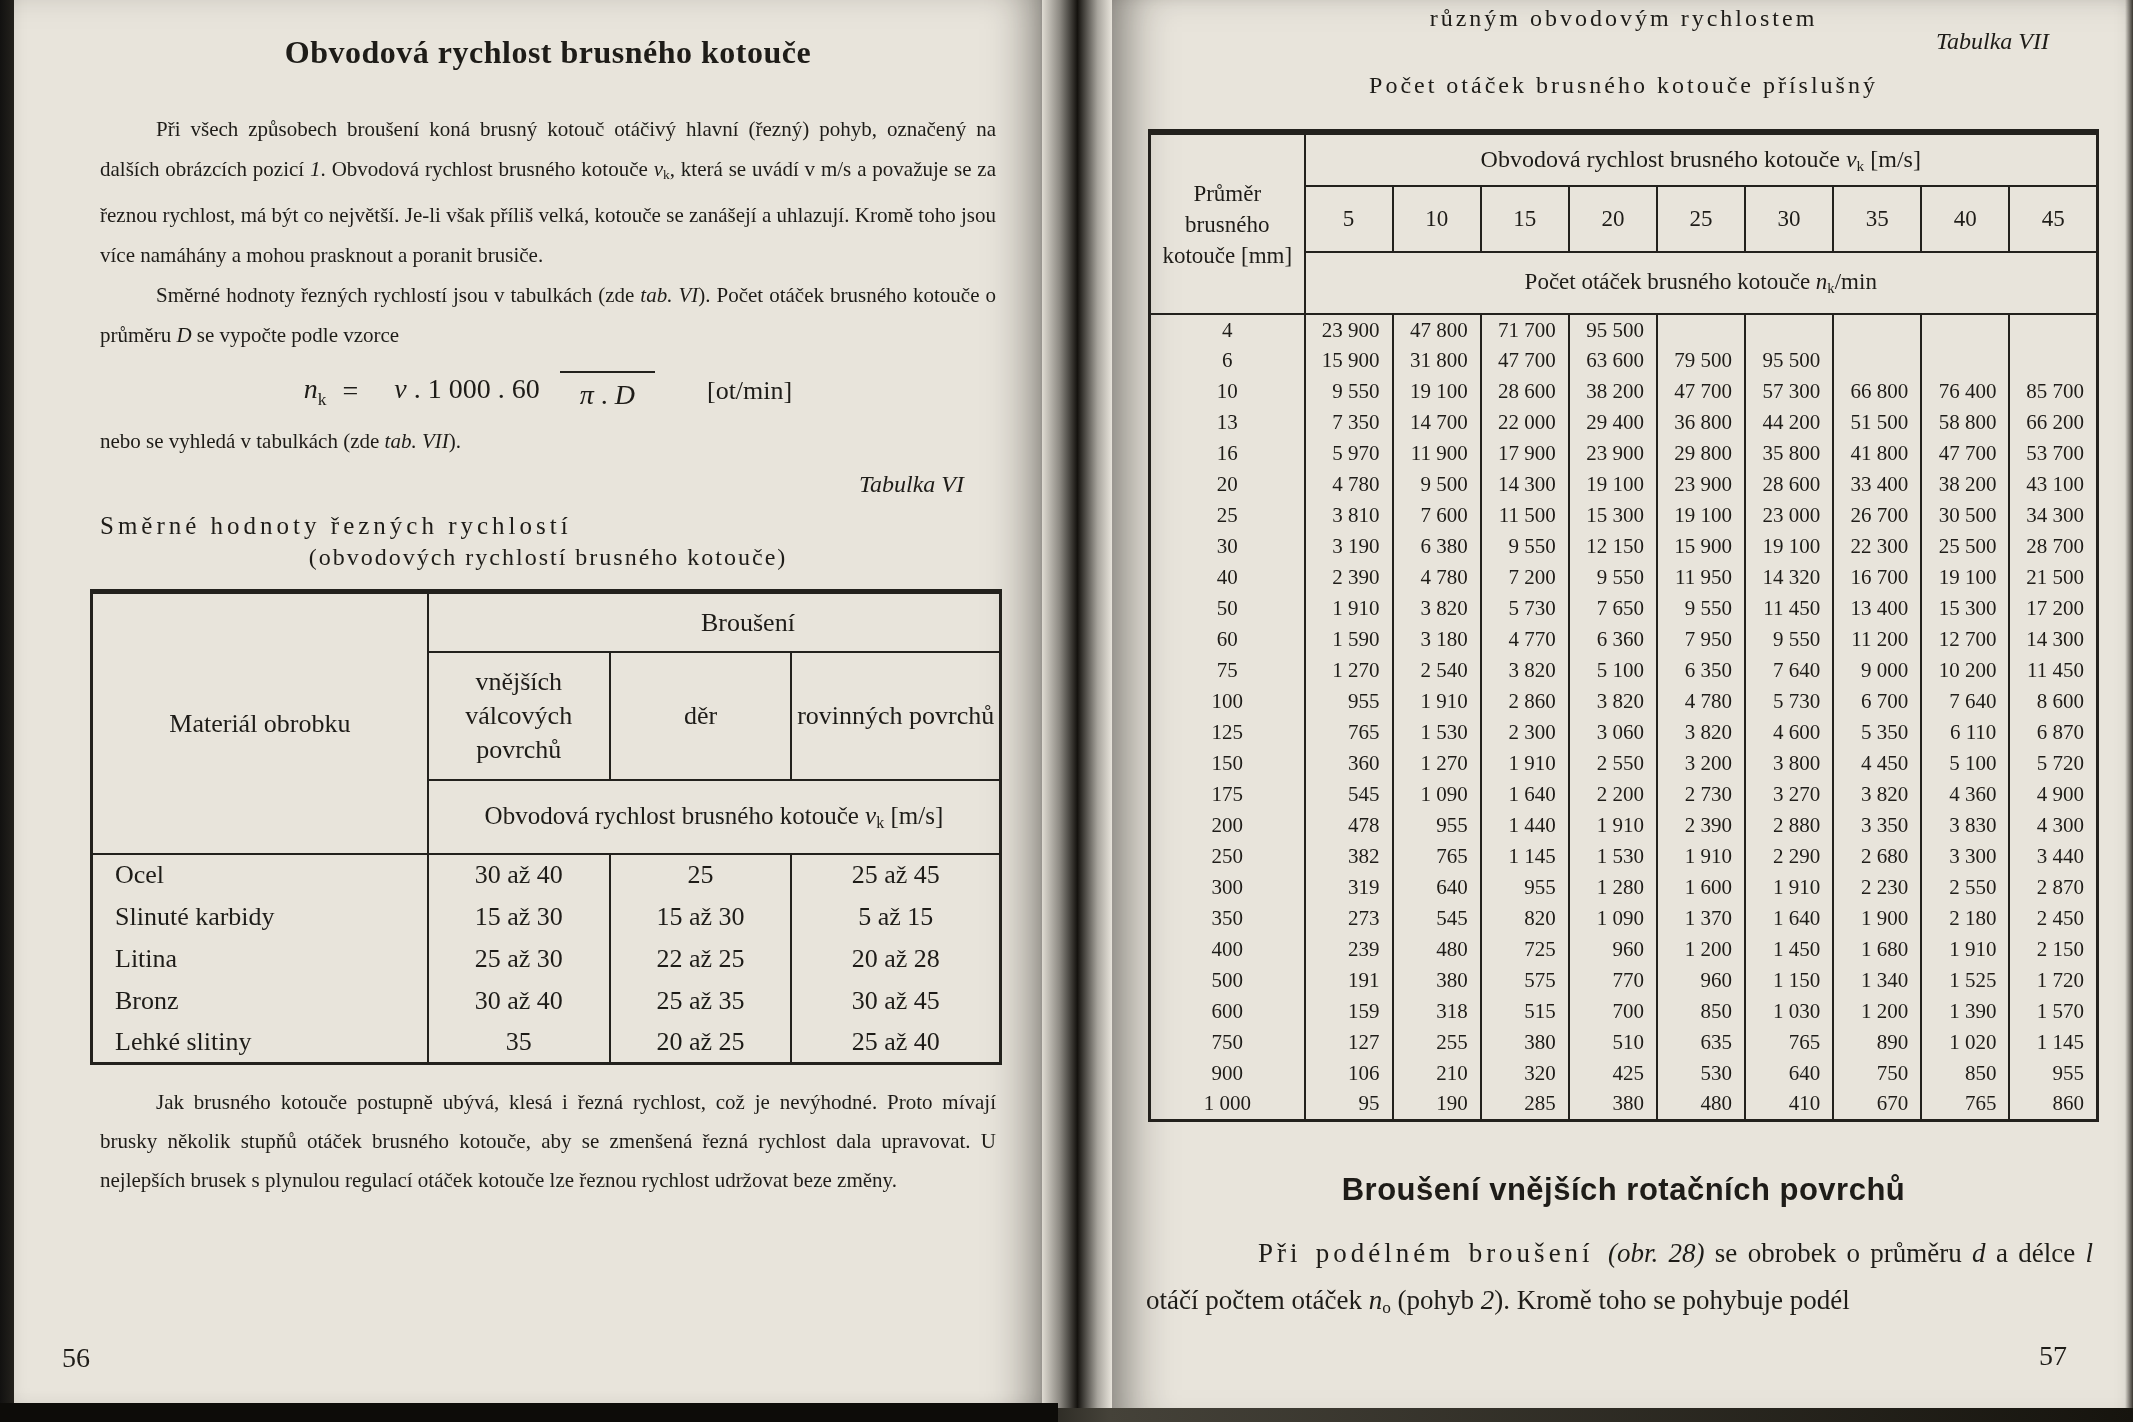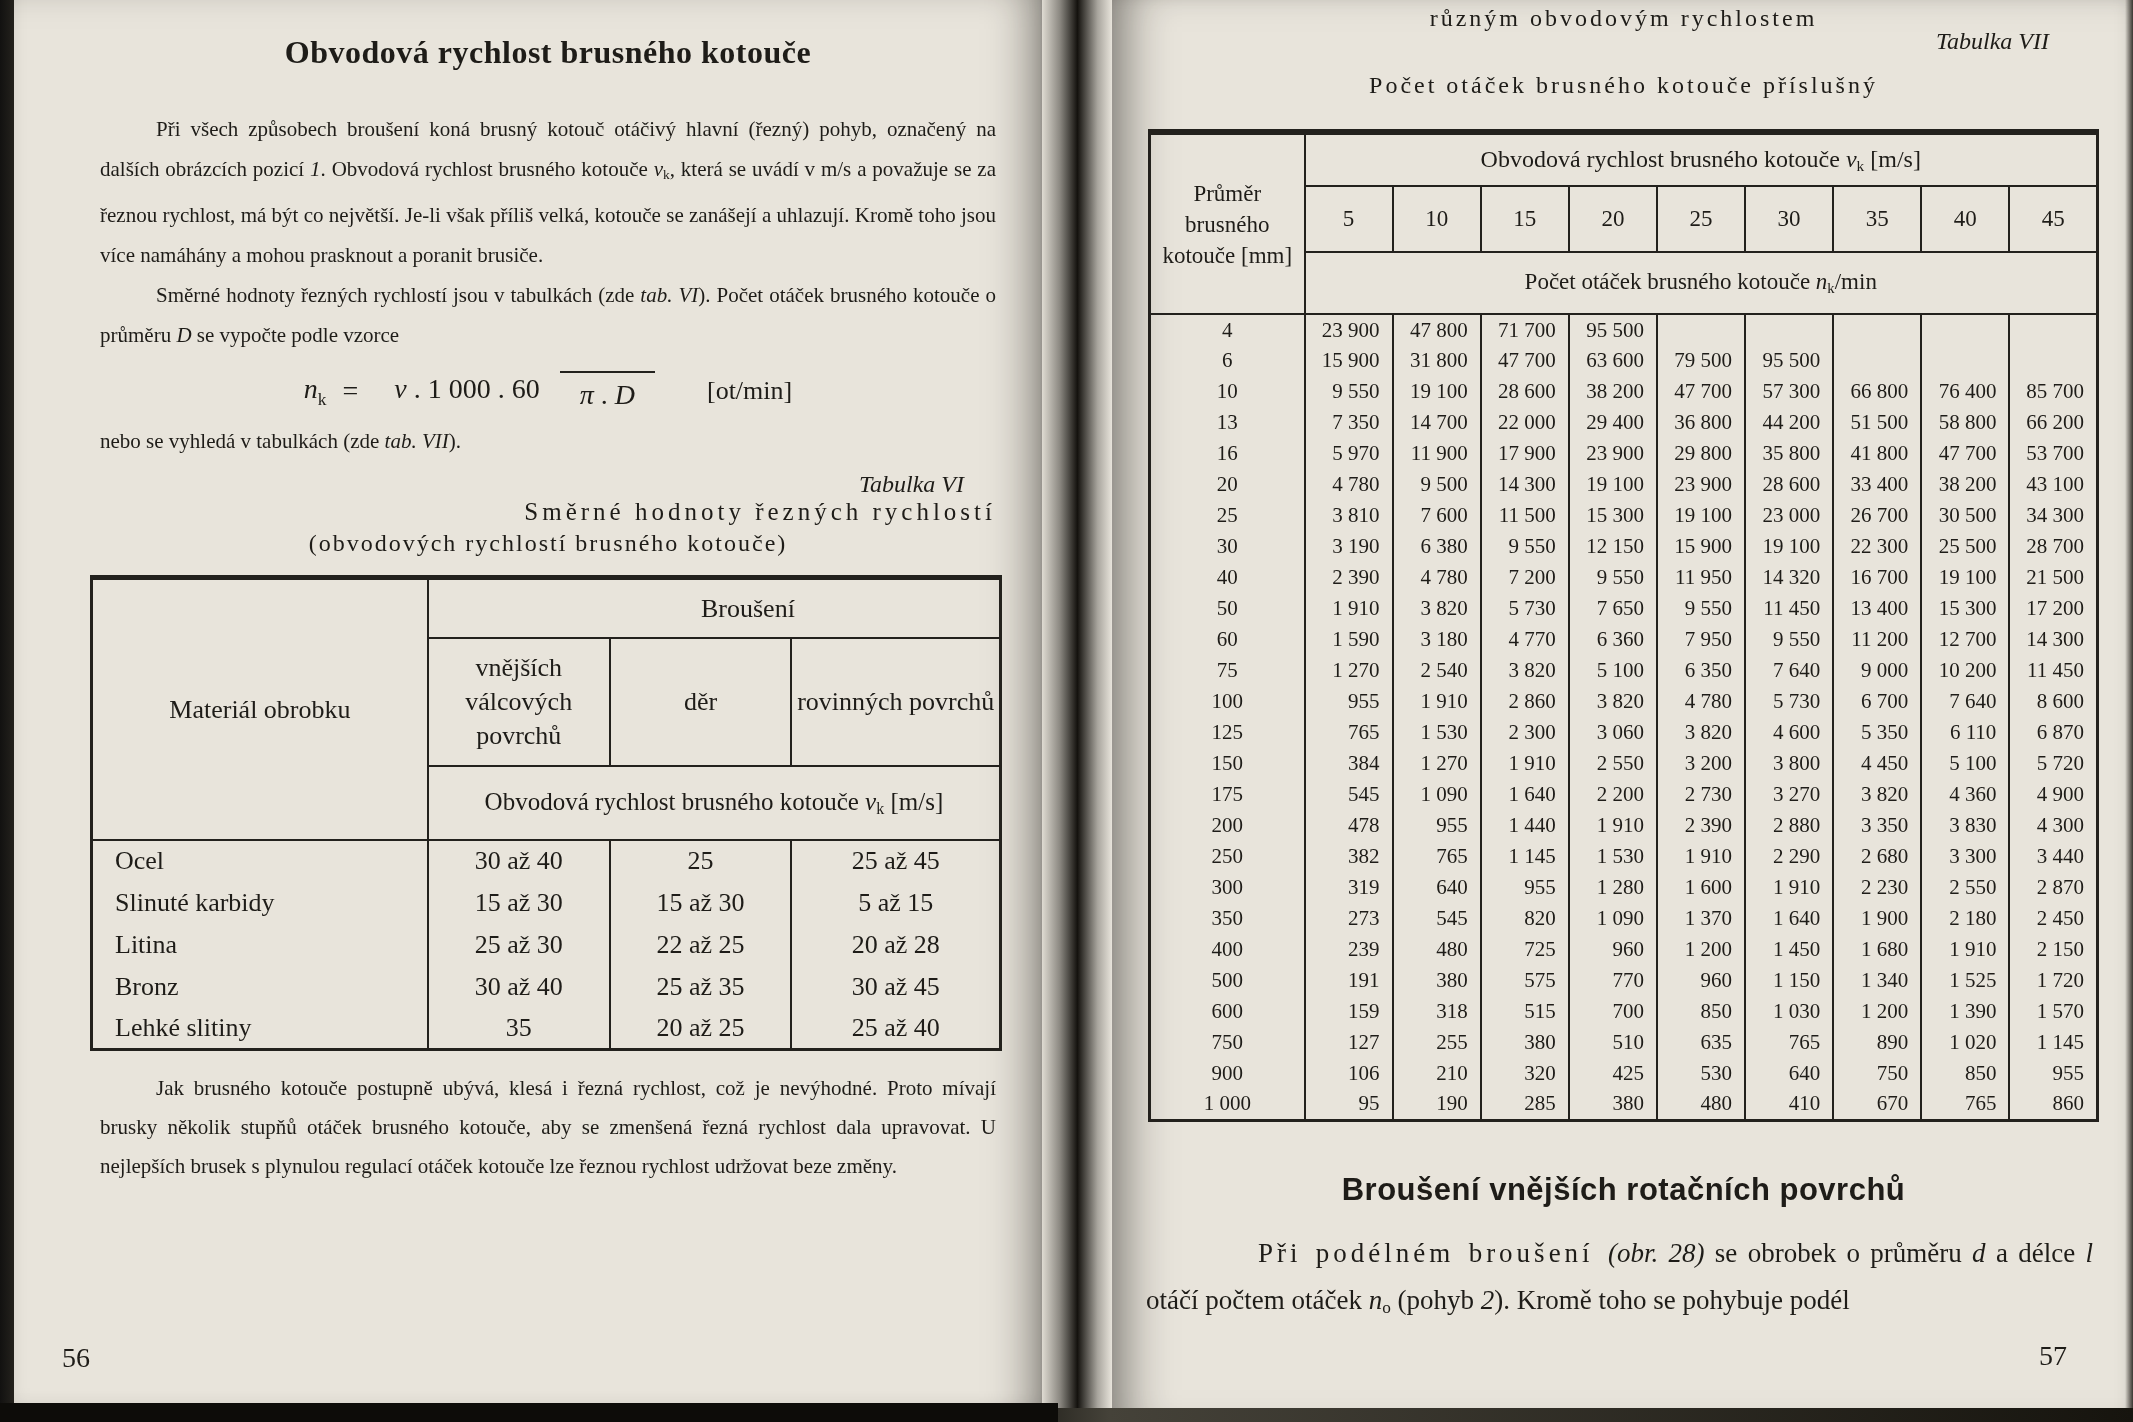--- a/index.html
+++ b/index.html
@@ -44,21 +44,21 @@
   .formula{display:flex;align-items:center;justify-content:center;margin:16px 0 8px;font-size:28px;}
   .f-lhs i{font-style:italic;}
   .f-lhs sub{font-size:62%;}
   .f-eq{margin:0 16px;}
   .f-frac{display:inline-flex;align-items:flex-end;}
   .f-num{padding:0 20px 6px;}
   .f-den{border-top:2px solid var(--line);padding:6px 20px 0;align-self:stretch;text-align:center;}
   .f-unit{margin-left:52px;font-size:26px;}
   .note{margin-top:10px;}
   .tab-label{margin:10px 32px 0 0;text-align:right;font-style:italic;font-size:24px;}
-  .caption1{text-align:right;font-size:25px;letter-spacing:4px;}
+  .caption1{margin-top:14px;text-align:left;font-size:25px;letter-spacing:4px;}
   .caption2{margin-top:4px;text-align:center;font-size:24px;letter-spacing:2px;}
 
   table{border-collapse:collapse;table-layout:fixed;}
   .t6{width:calc(100% + 16px);margin:18px 0 0 -10px;border:3px solid var(--line);border-top-width:5px;font-size:26px;}
   .t6 col.c1{width:37%;}.t6 col.c2{width:20%;}.t6 col.c3{width:20%;}.t6 col.c4{width:23%;}
   .t6 td{text-align:center;vertical-align:middle;}
   .t6-mat{border-right:2px solid var(--line);border-bottom:2px solid var(--line);}
   .t6-group{height:60px;border-bottom:2px solid var(--line);padding-left:68px;}
   .t6-sub{height:128px;border-bottom:2px solid var(--line);line-height:34px;padding:6px 4px;}
   .t6-sub + .t6-sub{border-left:2px solid var(--line);}
@@ -384,21 +384,21 @@
             <td>2 300</td>
             <td>3 060</td>
             <td>3 820</td>
             <td>4 600</td>
             <td>5 350</td>
             <td>6 110</td>
             <td>6 870</td>
           </tr>
           <tr>
             <td>150</td>
-            <td>384</td>
+            <td>360</td>
             <td>1 270</td>
             <td>1 910</td>
             <td>2 550</td>
             <td>3 200</td>
             <td>3 800</td>
             <td>4 450</td>
             <td>5 100</td>
             <td>5 720</td>
           </tr>
           <tr>

